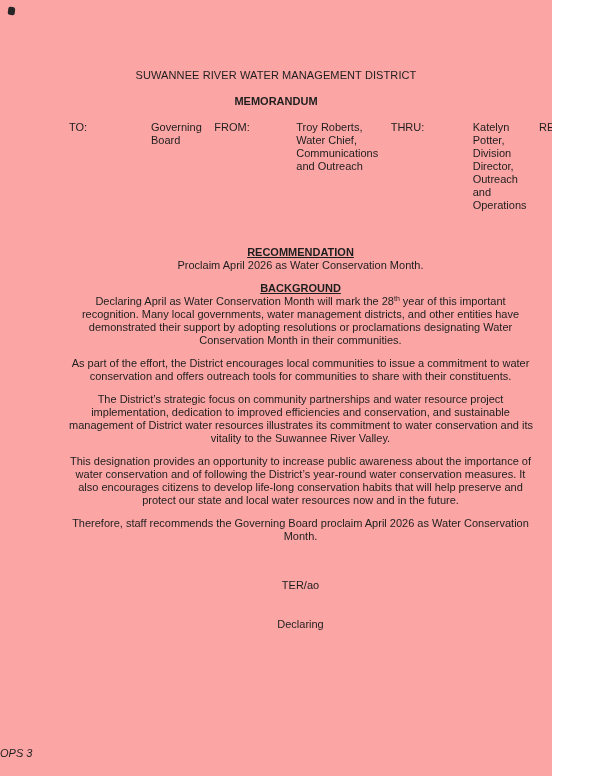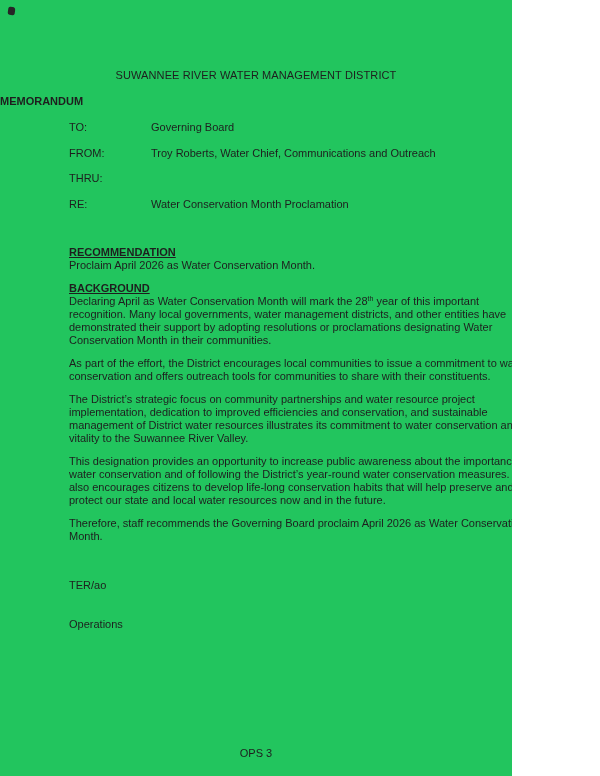--- a/index.html
+++ b/index.html
@@ -1,21 +1,21 @@
 <!DOCTYPE html>
 <html><head>
 <meta charset="utf-8">
 <style>
   * { margin: 0; padding: 0; box-sizing: border-box; }
   html, body { background: #ffffff; }
   .page {
     position: relative;
-    width: 512px;
+    width: 552px;
     height: 776px;
-    background: #22c55e;
+    background: #fca5a5;
     font-family: "Liberation Sans", "DejaVu Sans", sans-serif;
     font-size: 11px;
     line-height: 13px;
     color: #1e1e1e;
     overflow: hidden;
   }
   .scan-mark {
     position: absolute;
     left: 8px;
     top: 7px;
@@ -31,58 +31,61 @@
     left: 0;
     width: 100%;
     text-align: center;
     letter-spacing: 0.1px;
   }
   .doc-type {
     position: absolute;
     top: 95px;
     left: 0;
     width: 100%;
+    text-align: center;
     font-weight: bold;
   }
   .memo-header {
     position: absolute;
     top: 121px;
     left: 69px;
     right: 30px;
     display: flex;
-    flex-direction: column;
+    flex-direction: row;
     gap: 12.5px;
   }
   .memo-row { display: flex; }
   .memo-row .label { width: 70px; flex: 0 0 70px; }
   .memo-row .value { flex: 1; margin-left: 12px; }
   .body-flow {
     position: absolute;
     top: 246px;
     left: 69px;
     right: 20px;
+    text-align: center;
   }
   .section-heading {
     font-weight: bold;
     text-decoration: underline;
     white-space: pre;
   }
   .para { white-space: pre; margin: 0 0 10px 0; }
   .para sup {
     font-size: 7px;
     line-height: 0;
     vertical-align: 4px;
   }
   .closing-block { white-space: pre; margin-top: 0; }
   .footer {
     position: absolute;
     top: 747px;
     left: 0;
     width: 100%;
-    text-align: center;
+    text-align: left;
+    font-style: italic;
   }
 </style>
 </head>
 <body>
 
 <div class="page">
 
   <div class="scan-mark"></div>
 
   <div class="org-title">SUWANNEE RIVER WATER MANAGEMENT DISTRICT</div>
@@ -93,20 +96,21 @@
     <div class="memo-row">
       <span class="label">TO:</span>
       <span class="value">Governing Board</span>
     </div>
     <div class="memo-row">
       <span class="label">FROM:</span>
       <span class="value">Troy Roberts, Water Chief, Communications and Outreach</span>
     </div>
     <div class="memo-row">
       <span class="label">THRU:</span>
+      <span class="value">Katelyn Potter, Division Director, Outreach and Operations</span>
     </div>
     <div class="memo-row">
       <span class="label">RE:</span>
       <span class="value">Water Conservation Month Proclamation</span>
     </div>
   </div>
 
   <div class="body-flow">
 
     <div class="section-heading">RECOMMENDATION</div>
@@ -129,20 +133,20 @@
     <div class="para">This designation provides an opportunity to increase public awareness about the importance of
 water conservation and of following the District’s year-round water conservation measures. It
 also encourages citizens to develop life-long conservation habits that will help preserve and
 protect our state and local water resources now and in the future.</div>
 
     <div class="para">Therefore, staff recommends the Governing Board proclaim April 2026 as Water Conservation
 Month.</div>
 
     <div class="closing-block">
       <div>TER/ao</div>
-      <div>Operations</div>
+      <div>Declaring</div>
     </div>
 
   </div>
 
   <div class="footer">OPS 3</div>
 
 </div>
 
 </body></html>

